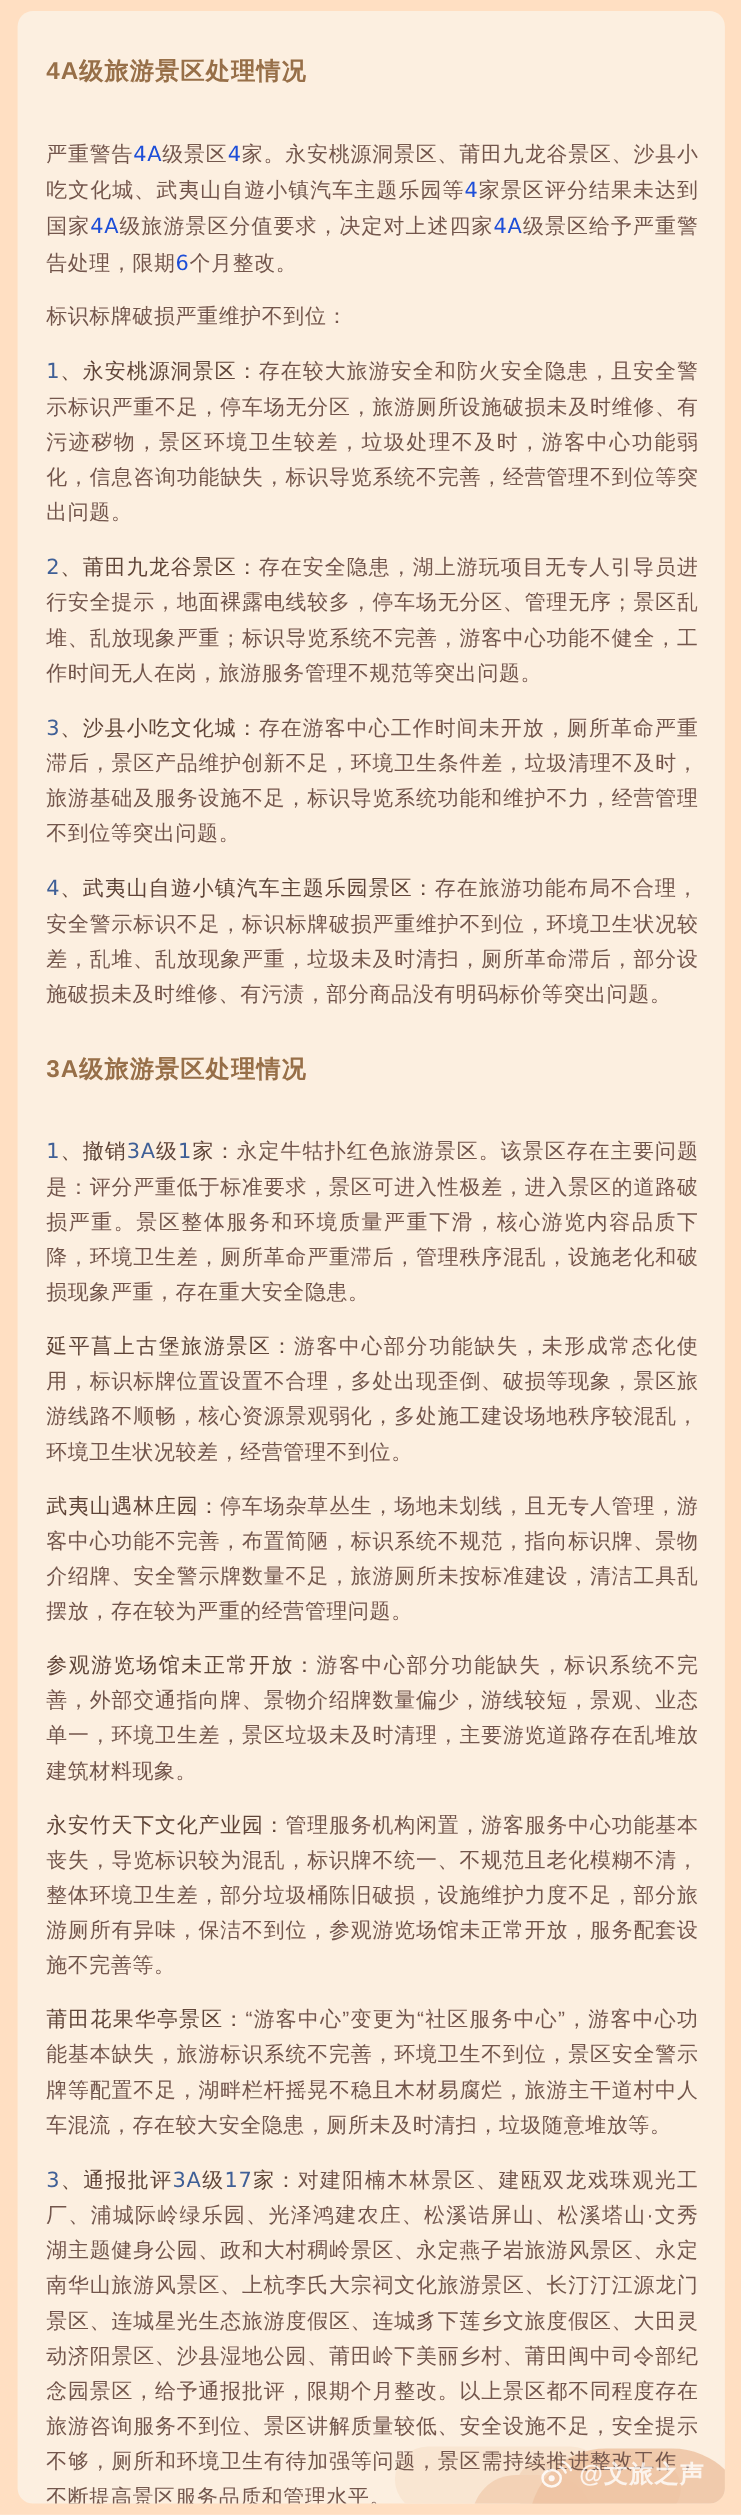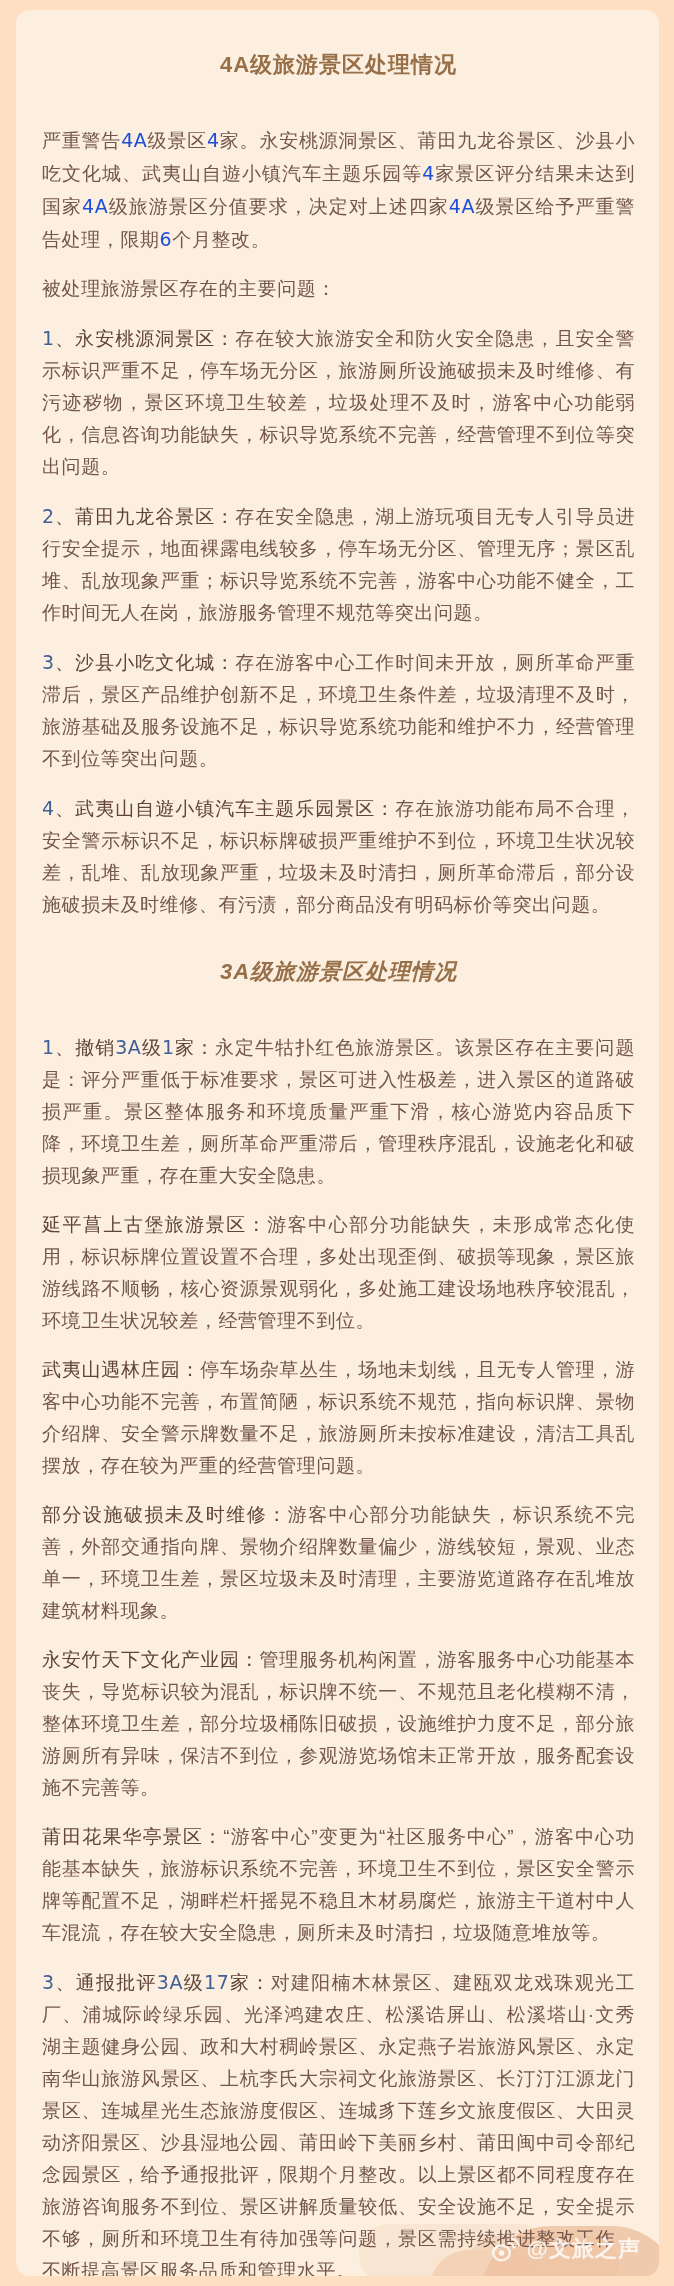--- a/index.html
+++ b/index.html
@@ -24,27 +24,25 @@
   }
   .content{
     position:relative;
     z-index:2;
     padding:24px 24px 10px 26px;
   }
   .section-heading{
     font-size:22px;
     font-weight:bold;
     color:#976f48;
-    text-align:center;
     letter-spacing:1px;
     margin:16px 0 44px 0;
   }
   .section-heading.later{
     margin-top:36px;
-    font-style:italic;
   }
   .para{
     font-size:19px;
     line-height:32px;
     color:#73564c;
     letter-spacing:0.6px;
     text-align:justify;
     margin:0 0 17px 0;
   }
   .para:last-child{margin-bottom:0;}
@@ -96,30 +94,30 @@
 </style>
 </head>
 <body>
 
 <div class="page">
   <div class="card">
 
     <div class="content">
         <h2 class="section-heading">4A级旅游景区处理情况</h2>
         <p class="para">严重警告<span class="num">4A</span>级景区<span class="num">4</span>家。永安桃源洞景区、莆田九龙谷景区、沙县小吃文化城、武夷山自遊小镇汽车主题乐园等<span class="num">4</span>家景区评分结果未达到国家<span class="num">4A</span>级旅游景区分值要求，决定对上述四家<span class="num">4A</span>级景区给予严重警告处理，限期<span class="num">6</span>个月整改。</p>
-        <p class="para">被处理旅游景区存在的主要问题：</p>
+        <p class="para">标识标牌破损严重维护不到位：</p>
         <p class="para"><strong class="lead"><span class="num">1</span>、永安桃源洞景区：</strong>存在较大旅游安全和防火安全隐患，且安全警示标识严重不足，停车场无分区，旅游厕所设施破损未及时维修、有污迹秽物，景区环境卫生较差，垃圾处理不及时，游客中心功能弱化，信息咨询功能缺失，标识导览系统不完善，经营管理不到位等突出问题。</p>
         <p class="para"><strong class="lead"><span class="num">2</span>、莆田九龙谷景区：</strong>存在安全隐患，湖上游玩项目无专人引导员进行安全提示，地面裸露电线较多，停车场无分区、管理无序；景区乱堆、乱放现象严重；标识导览系统不完善，游客中心功能不健全，工作时间无人在岗，旅游服务管理不规范等突出问题。</p>
         <p class="para"><strong class="lead"><span class="num">3</span>、沙县小吃文化城：</strong>存在游客中心工作时间未开放，厕所革命严重滞后，景区产品维护创新不足，环境卫生条件差，垃圾清理不及时，旅游基础及服务设施不足，标识导览系统功能和维护不力，经营管理不到位等突出问题。</p>
         <p class="para"><strong class="lead"><span class="num">4</span>、武夷山自遊小镇汽车主题乐园景区：</strong>存在旅游功能布局不合理，安全警示标识不足，标识标牌破损严重维护不到位，环境卫生状况较差，乱堆、乱放现象严重，垃圾未及时清扫，厕所革命滞后，部分设施破损未及时维修、有污渍，部分商品没有明码标价等突出问题。</p>
         <h2 class="section-heading later">3A级旅游景区处理情况</h2>
         <p class="para"><strong class="lead"><span class="num">1</span>、撤销<span class="num">3A</span>级<span class="num">1</span>家：</strong>永定牛牯扑红色旅游景区。该景区存在主要问题是：评分严重低于标准要求，景区可进入性极差，进入景区的道路破损严重。景区整体服务和环境质量严重下滑，核心游览内容品质下降，环境卫生差，厕所革命严重滞后，管理秩序混乱，设施老化和破损现象严重，存在重大安全隐患。</p>
         <p class="para"><strong class="lead">延平菖上古堡旅游景区：</strong>游客中心部分功能缺失，未形成常态化使用，标识标牌位置设置不合理，多处出现歪倒、破损等现象，景区旅游线路不顺畅，核心资源景观弱化，多处施工建设场地秩序较混乱，环境卫生状况较差，经营管理不到位。</p>
         <p class="para"><strong class="lead">武夷山遇林庄园：</strong>停车场杂草丛生，场地未划线，且无专人管理，游客中心功能不完善，布置简陋，标识系统不规范，指向标识牌、景物介绍牌、安全警示牌数量不足，旅游厕所未按标准建设，清洁工具乱摆放，存在较为严重的经营管理问题。</p>
-        <p class="para"><strong class="lead">部分设施破损未及时维修：</strong>游客中心部分功能缺失，标识系统不完善，外部交通指向牌、景物介绍牌数量偏少，游线较短，景观、业态单一，环境卫生差，景区垃圾未及时清理，主要游览道路存在乱堆放建筑材料现象。</p>
+        <p class="para"><strong class="lead">参观游览场馆未正常开放：</strong>游客中心部分功能缺失，标识系统不完善，外部交通指向牌、景物介绍牌数量偏少，游线较短，景观、业态单一，环境卫生差，景区垃圾未及时清理，主要游览道路存在乱堆放建筑材料现象。</p>
         <p class="para"><strong class="lead">永安竹天下文化产业园：</strong>管理服务机构闲置，游客服务中心功能基本丧失，导览标识较为混乱，标识牌不统一、不规范且老化模糊不清，整体环境卫生差，部分垃圾桶陈旧破损，设施维护力度不足，部分旅游厕所有异味，保洁不到位，参观游览场馆未正常开放，服务配套设施不完善等。</p>
         <p class="para"><strong class="lead">莆田花果华亭景区：</strong>“游客中心”变更为“社区服务中心”，游客中心功能基本缺失，旅游标识系统不完善，环境卫生不到位，景区安全警示牌等配置不足，湖畔栏杆摇晃不稳且木材易腐烂，旅游主干道村中人车混流，存在较大安全隐患，厕所未及时清扫，垃圾随意堆放等。</p>
         <p class="para"><strong class="lead"><span class="num">3</span>、通报批评<span class="num">3A</span>级<span class="num">17</span>家：</strong>对建阳楠木林景区、建瓯双龙戏珠观光工厂、浦城际岭绿乐园、光泽鸿建农庄、松溪诰屏山、松溪塔山·文秀湖主题健身公园、政和大村稠岭景区、永定燕子岩旅游风景区、永定南华山旅游风景区、上杭李氏大宗祠文化旅游景区、长汀汀江源龙门景区、连城星光生态旅游度假区、连城豸下莲乡文旅度假区、大田灵动济阳景区、沙县湿地公园、莆田岭下美丽乡村、莆田闽中司令部纪念园景区，给予通报批评，限期个月整改。以上景区都不同程度存在旅游咨询服务不到位、景区讲解质量较低、安全设施不足，安全提示不够，厕所和环境卫生有待加强等问题，景区需持续推进整改工作，不断提高景区服务品质和管理水平。</p>
       </div>
 
     <div class="deco">
       <div class="deco-cloud-light"></div>
       <div class="deco-cloud-mid"></div>
       <div class="deco-hill-small"></div>
       <div class="deco-hill"></div>

